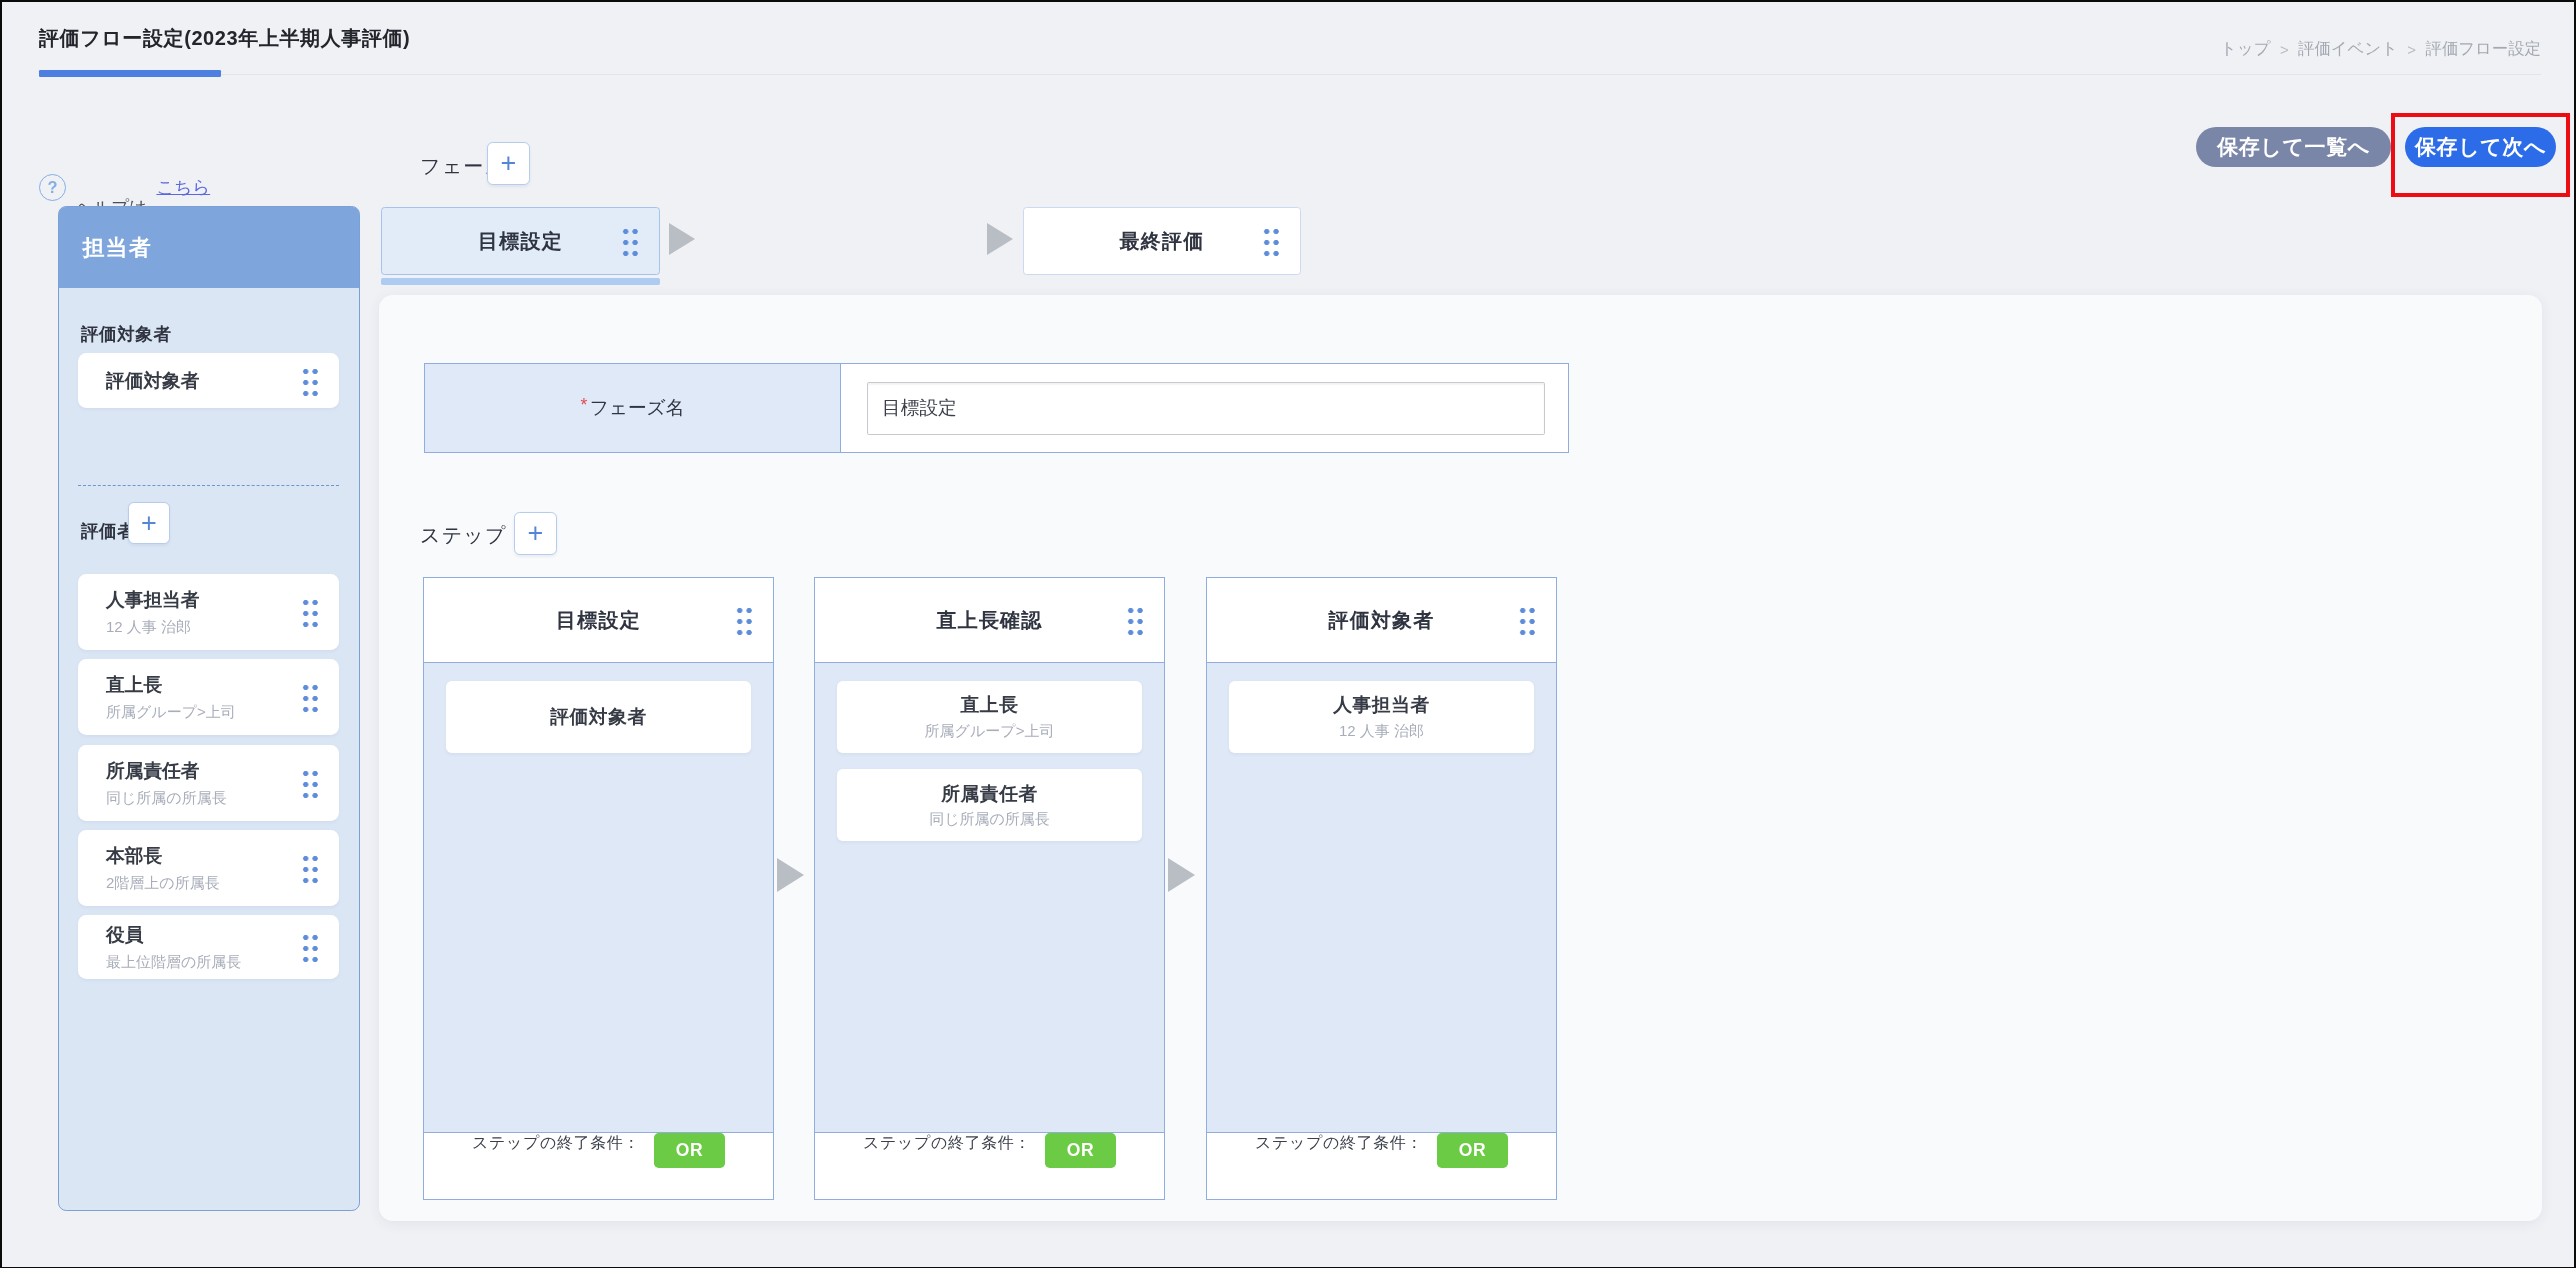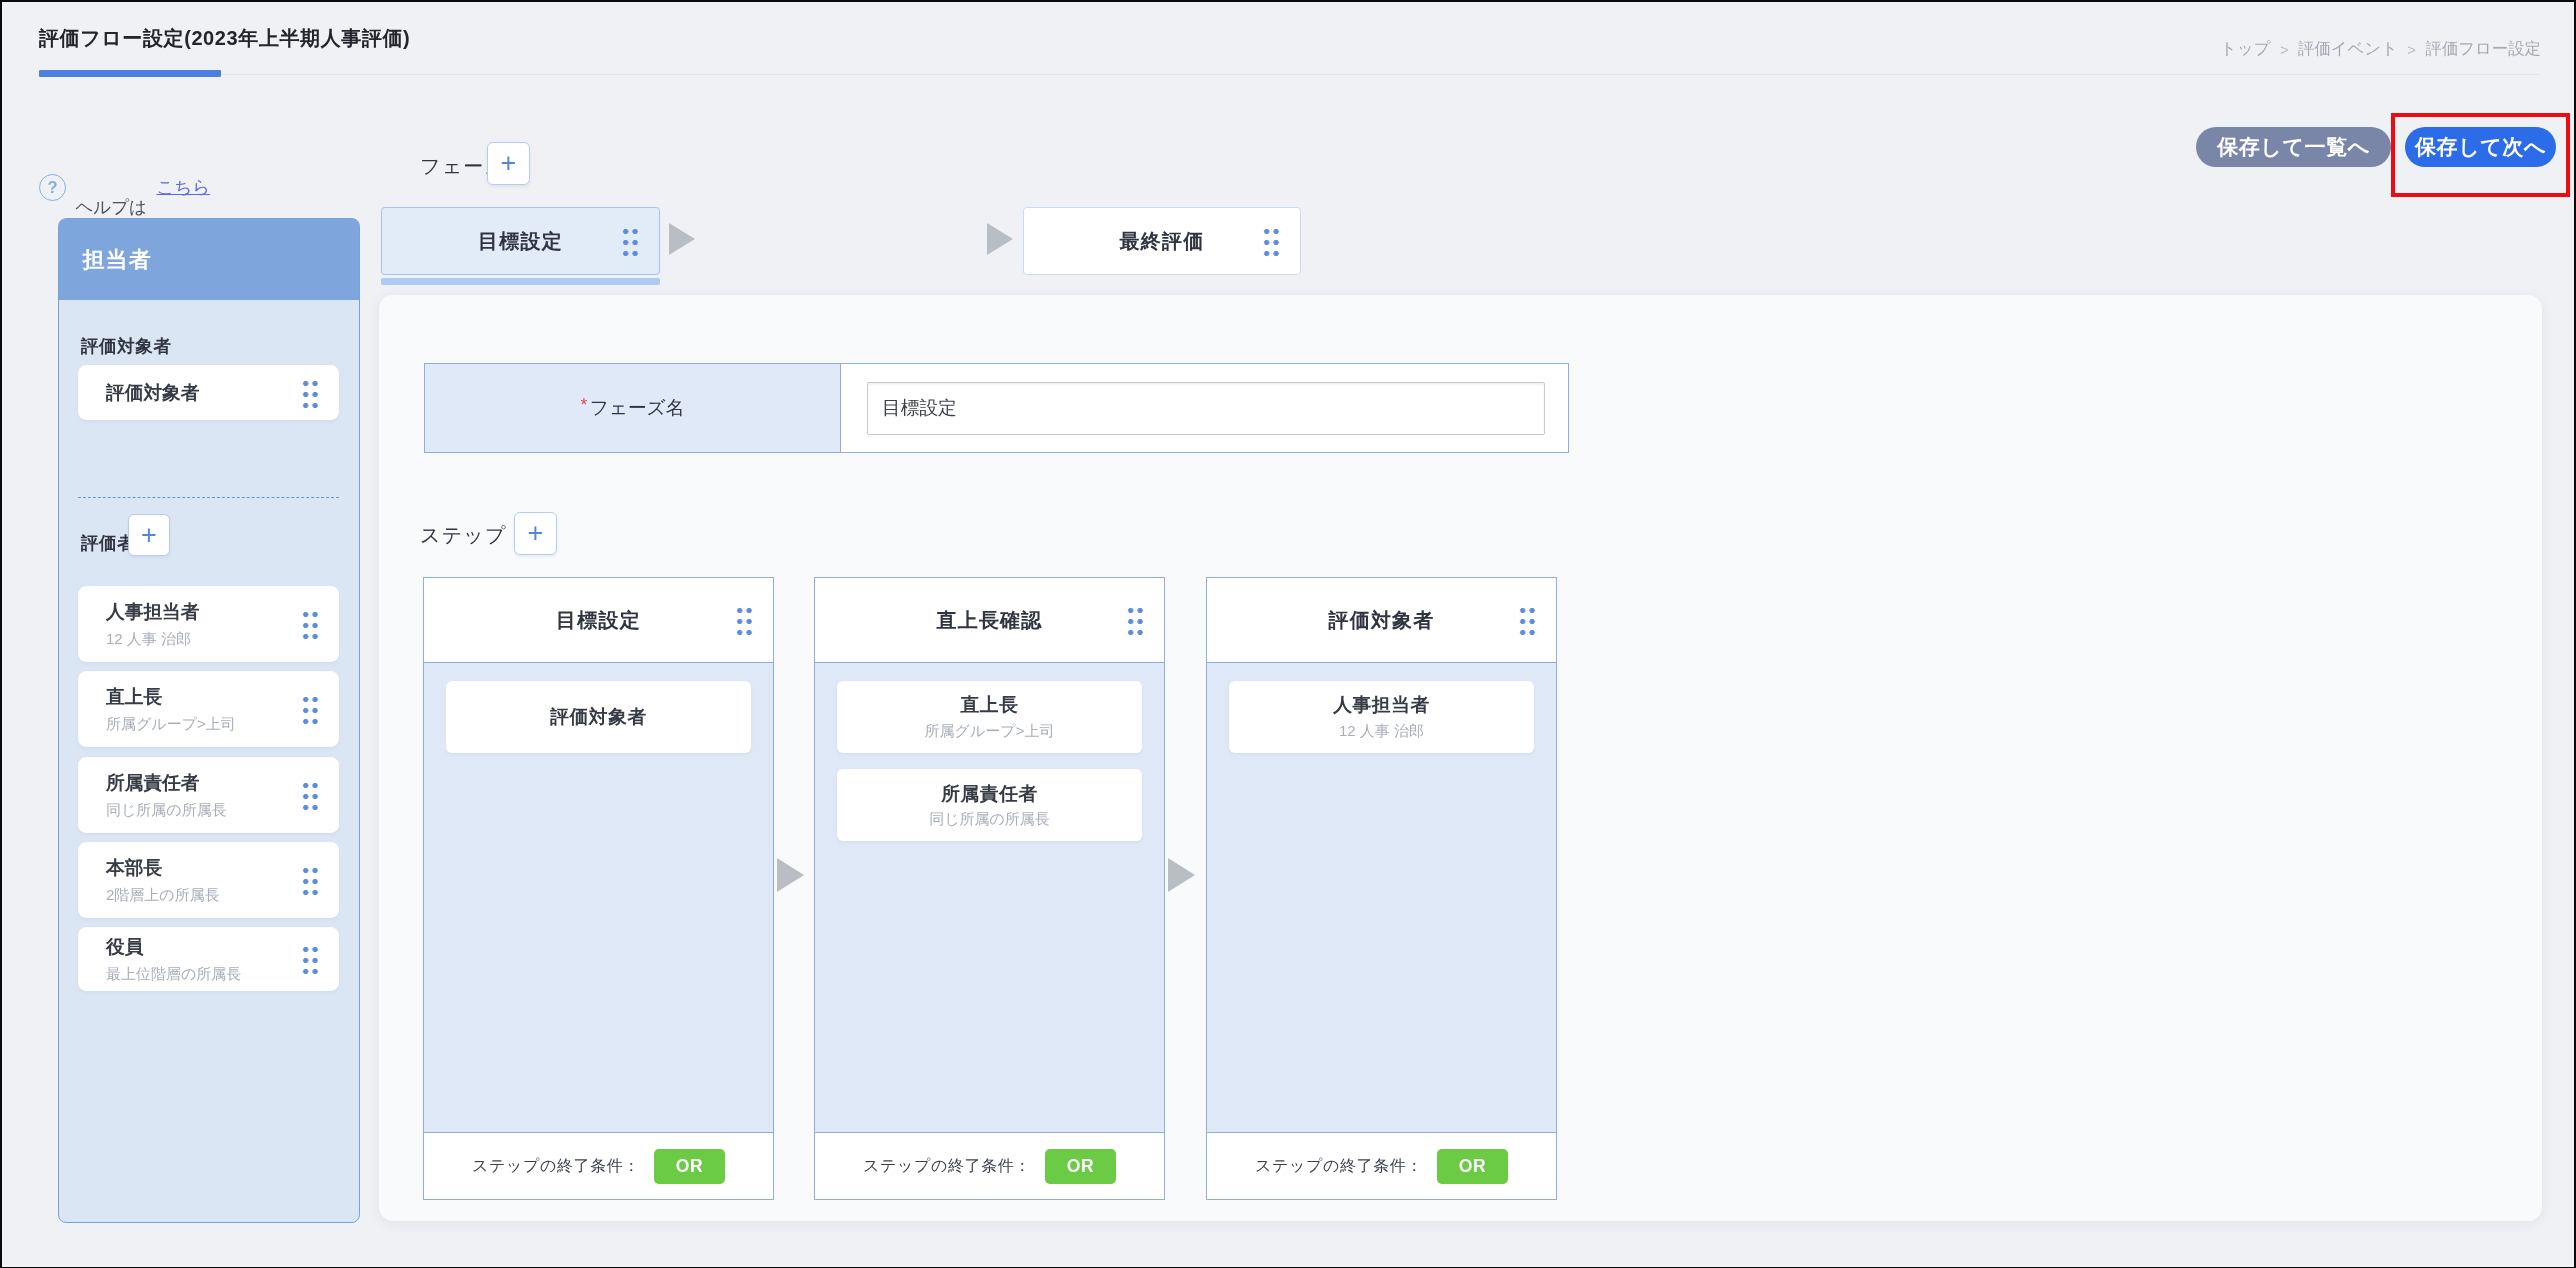--- a/index.html
+++ b/index.html
@@ -54,21 +54,21 @@
   .help-icon {
     width:27px; height:27px; border:1.8px solid #85AEE3; border-radius:50%;
     color:#85AEE3; font-size:16.4px; font-weight:700;
     display:flex; align-items:center; justify-content:center;
   }
   .help-text { color:#4A4F59;margin-top:40px; }
   .help-link { color:#5B68DF; cursor:pointer;text-decoration:underline; }
 
   
   .sidebar {
-    position:absolute; left:56px; top:216px; width:302px; height:1005px;
+    position:absolute; left:56px; top:204px; width:302px; height:1005px;
     background:#DBE6F5; border:1.2px solid #7AA0D8; border-radius:8.2px;
   }
   .sidebar-header {
     height:81px; background:#7EA6DC; border-radius:6.4px 6.4px 0 0;
     display:flex; align-items:center; padding-left:23.4px;
     font-size:22px; font-weight:700; color:#ffffff; letter-spacing:1.2px;
   }
   .side-label {
     position:absolute; left:22px; font-size:17.5px; font-weight:700; color:#2F3440;
     letter-spacing:0.6px;
@@ -184,21 +184,21 @@
   }
   .step-card {
     height:72px; background:#fff; border-radius:5.8px; cursor:grab;
     display:flex; flex-direction:column; align-items:center; justify-content:center;
     box-shadow:0 1.2px 3.5px rgba(60,80,120,0.05);
   }
   .step-card .card-title { font-size:18.7px; font-weight:600; color:#363B45; letter-spacing:0.6px; }
   .step-card .card-desc { font-size:15px; color:#A7ADB9; margin-top:3.5px; }
   .step-col-footer {
     height:67px; background:#fff; border-top:1.8px solid #8FAEDD;
-    display:flex; align-items:center; justify-content:center; gap:14px;
+    display:flex; align-items:flex-start; justify-content:center; gap:14px;
   }
   .footer-label { font-size:16px; color:#3A3F4A; letter-spacing:0.6px; }
   .or-badge {
     width:71px; height:35px; background:#6CCB44; border-radius:4.7px;
     color:#fff; font-size:17.5px; font-weight:700; cursor:pointer;
     display:flex; align-items:center; justify-content:center; letter-spacing:0.6px;
   }
   .col-arrow-0 { left:775px; top:856px; border-left-width:27px;
                  border-top-width:17.5px; border-bottom-width:17.5px; }
   .col-arrow-1 { left:1166px; top:856px; border-left-width:27px;

